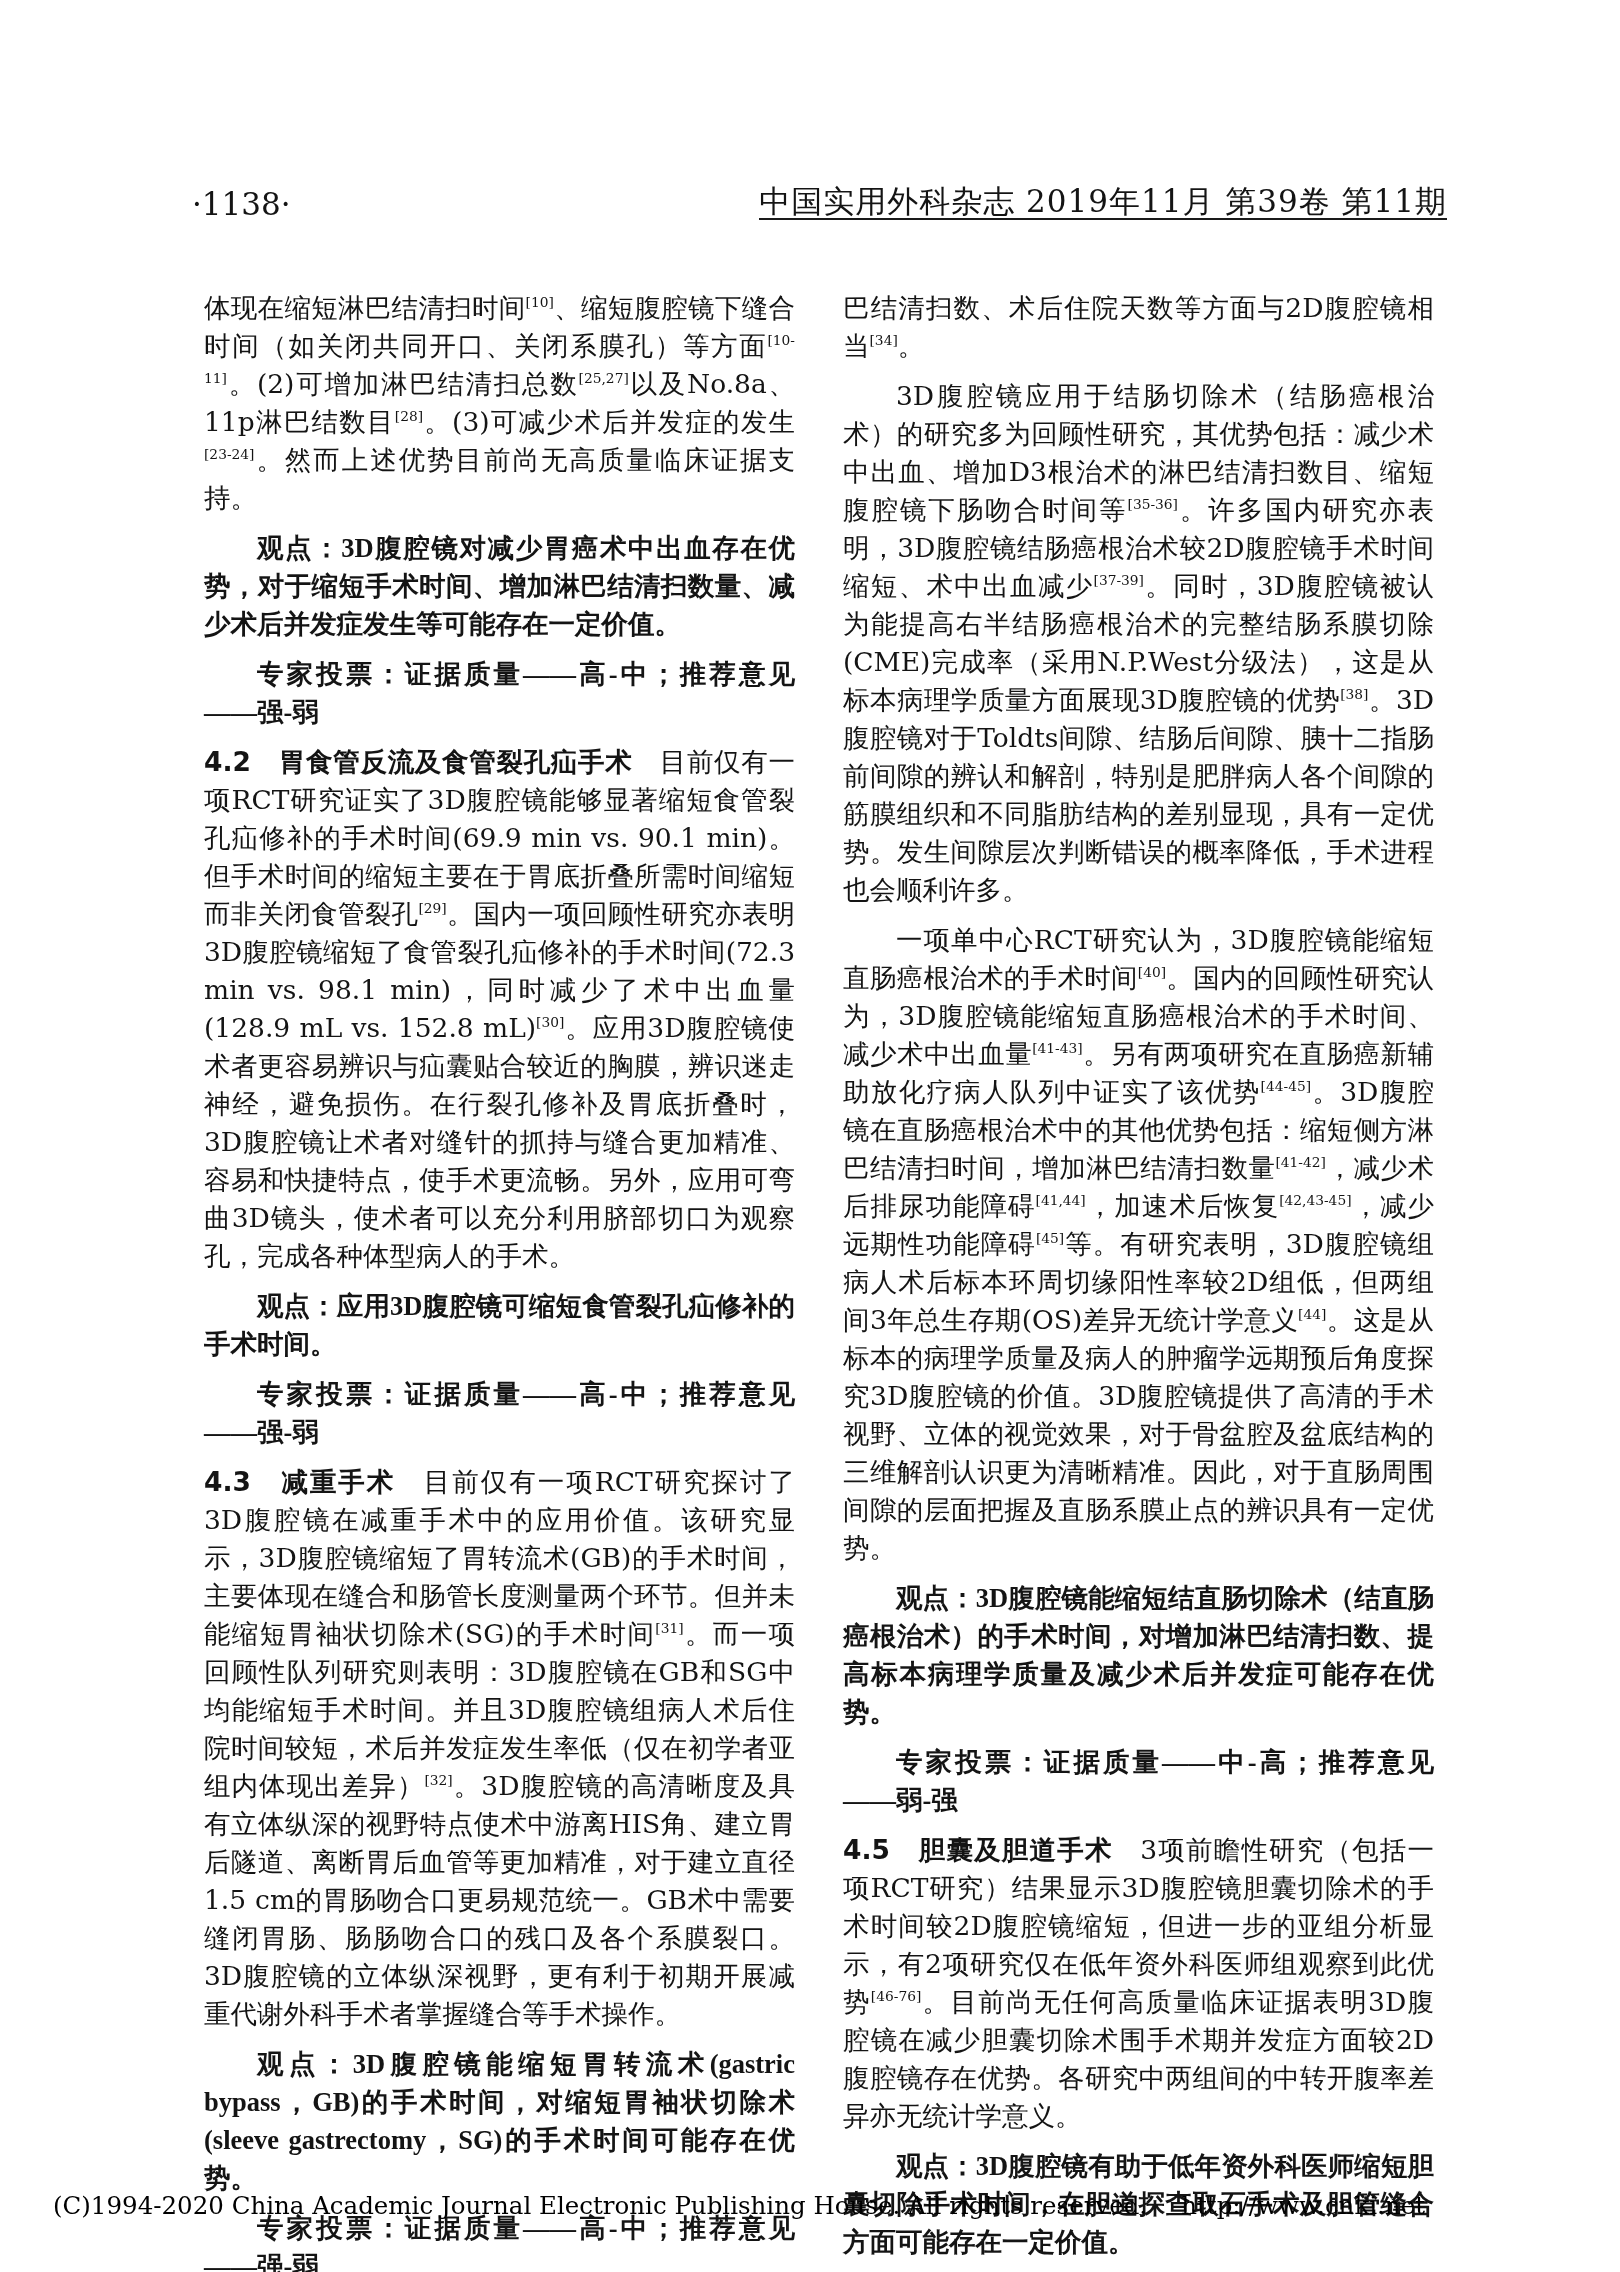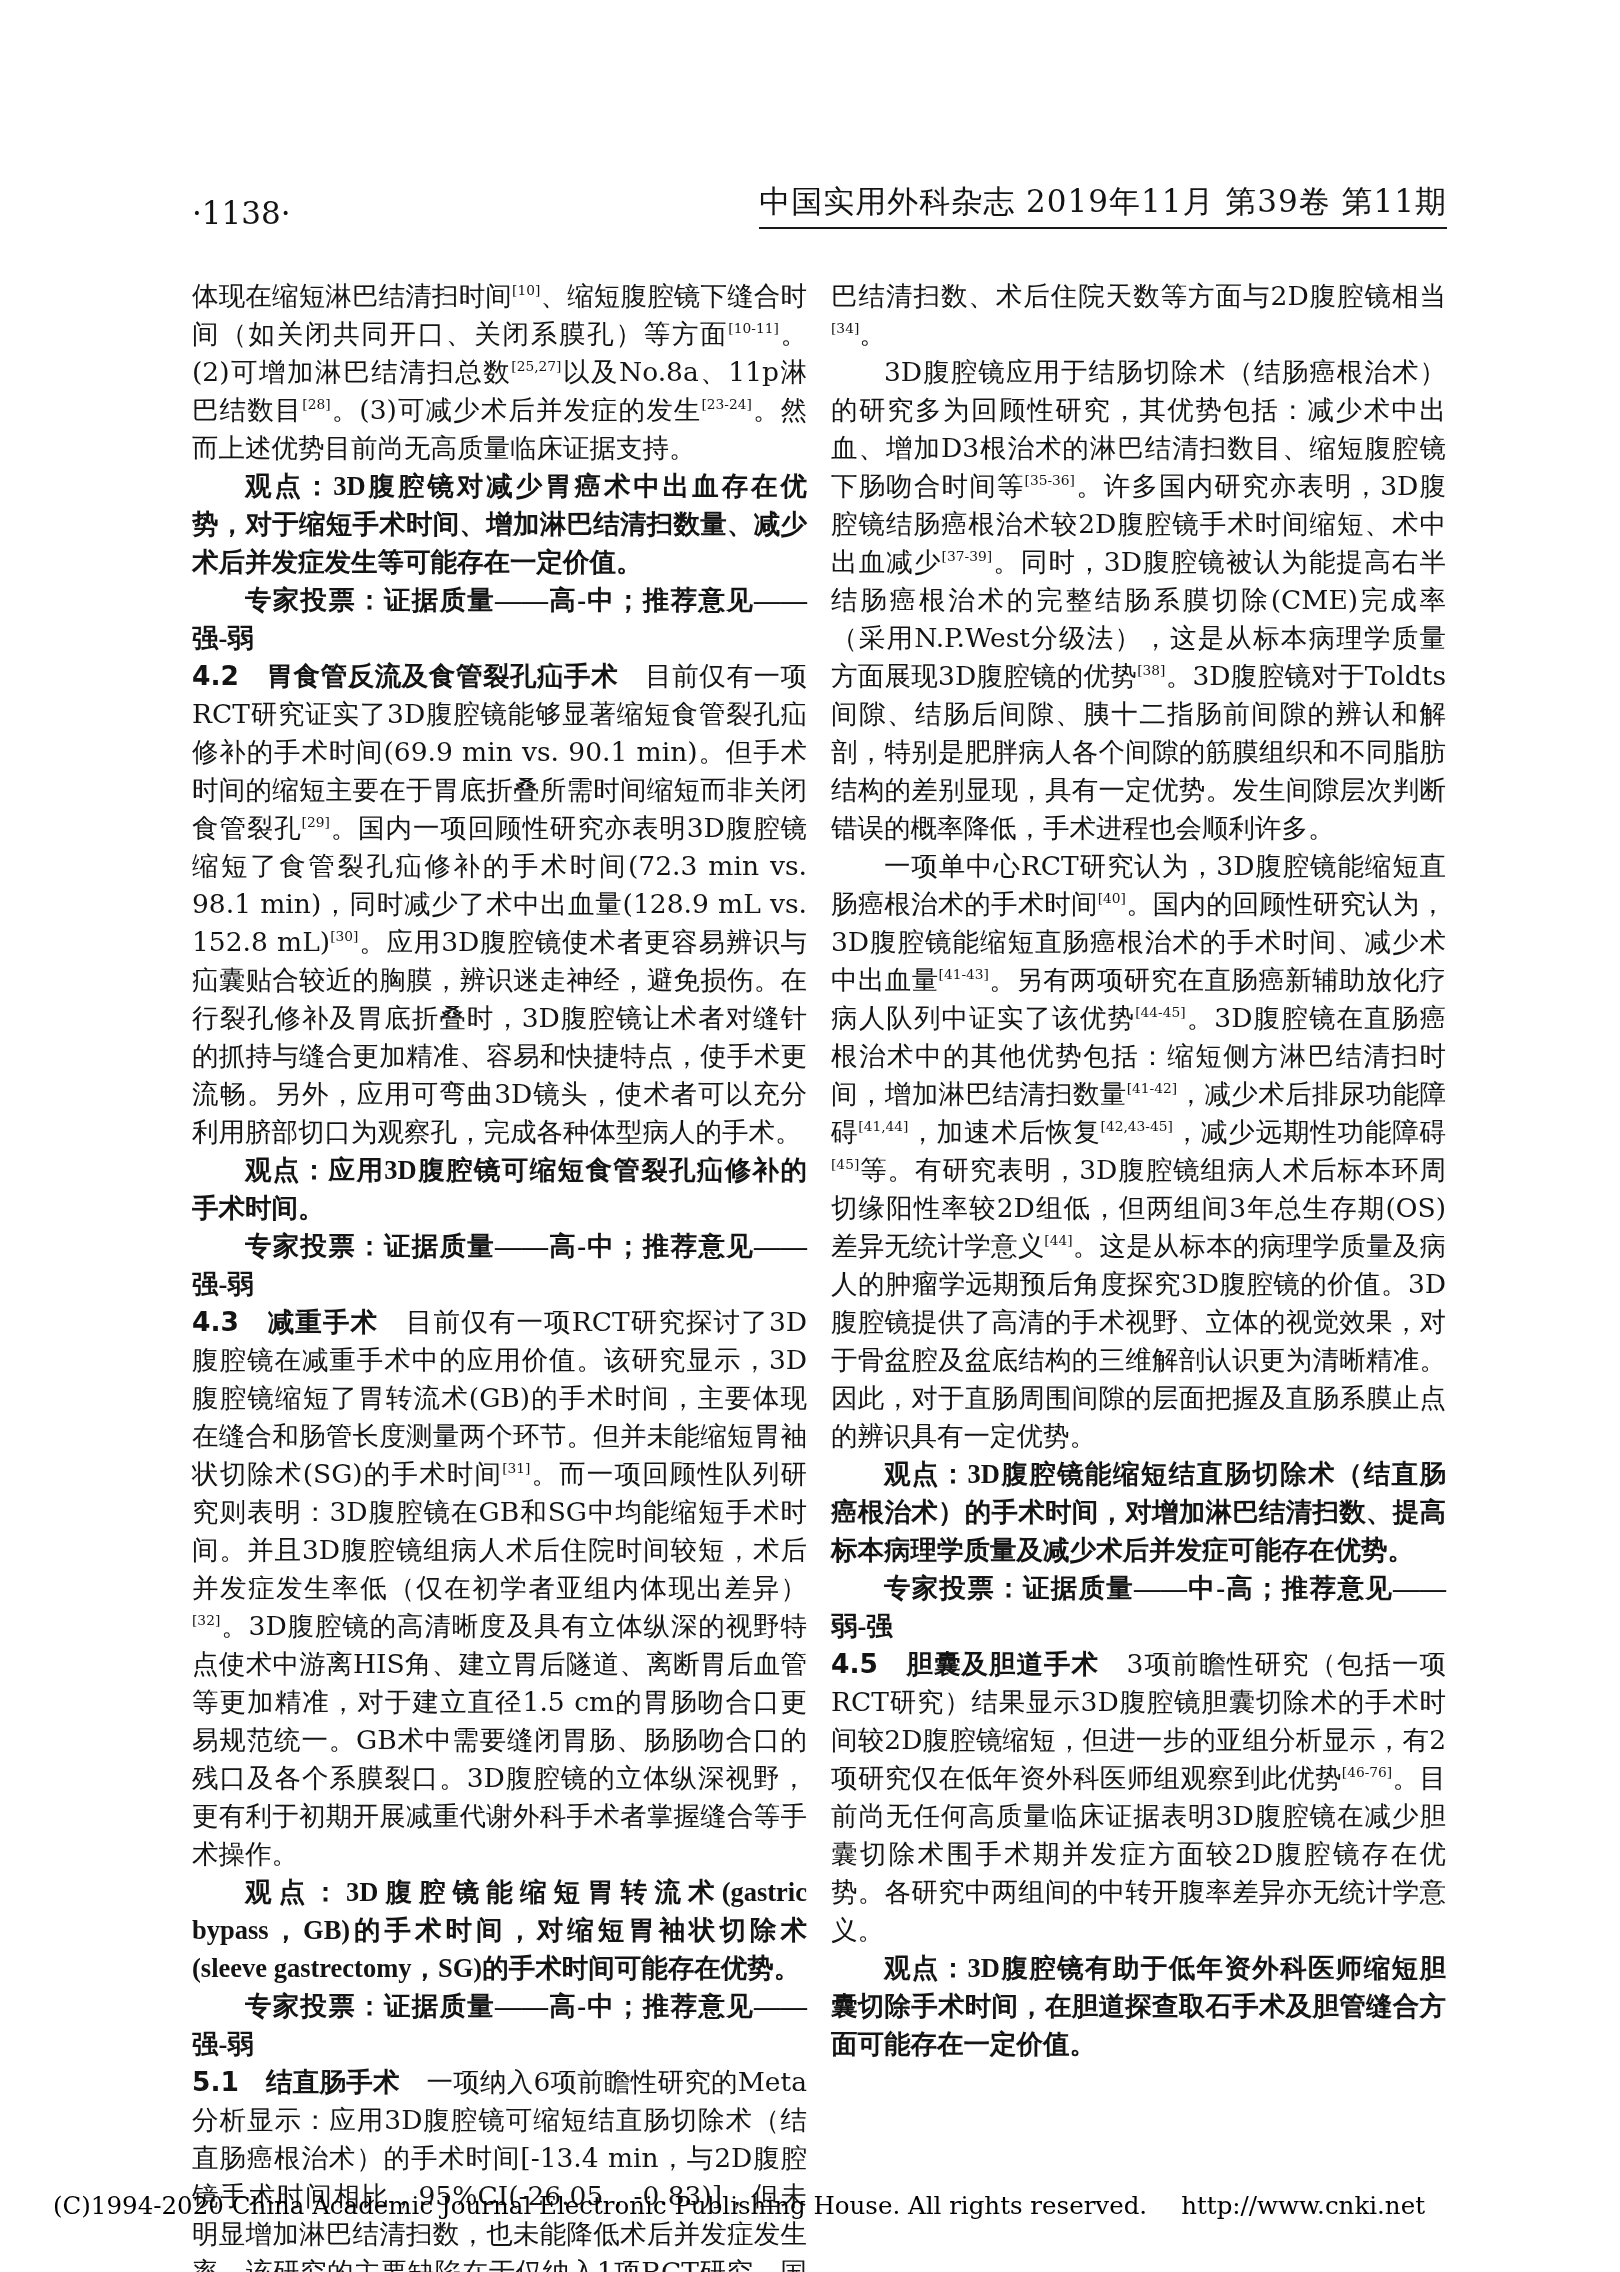--- a/index.html
+++ b/index.html
@@ -20,36 +20,36 @@
     top:187px;
     display:flex;
     justify-content:space-between;
     align-items:flex-end;
     font-size:31px;
     line-height:29.5px;
     color:#141414;
   }
   #journal-ref{
     border-bottom:2.5px solid #1a1a1a;
-    padding-bottom:10px;
+    padding-bottom:1px;
     letter-spacing:1px;
   }
   
   .col{
     position:absolute;
     top:277px;
     width:615px;
     font-size:26.5px;
     line-height:38px;
     text-align:justify;
     color:#141414;
   }
   #col-left{left:192px;}
   #col-right{left:831px;}
-  .para{margin:0;text-indent:2em;}
+  .para{margin:12px;text-indent:2em;}
   .para.cont{text-indent:0;}
   .para.section{text-indent:0;}
   .para.viewpoint,.para.vote{
     font-family:Liberation Serif, serif;
     font-weight:bold;
   }
   .sec-head{
     font-family:"DejaVu Sans","Liberation Sans",sans-serif;
     font-weight:bold;
   }

